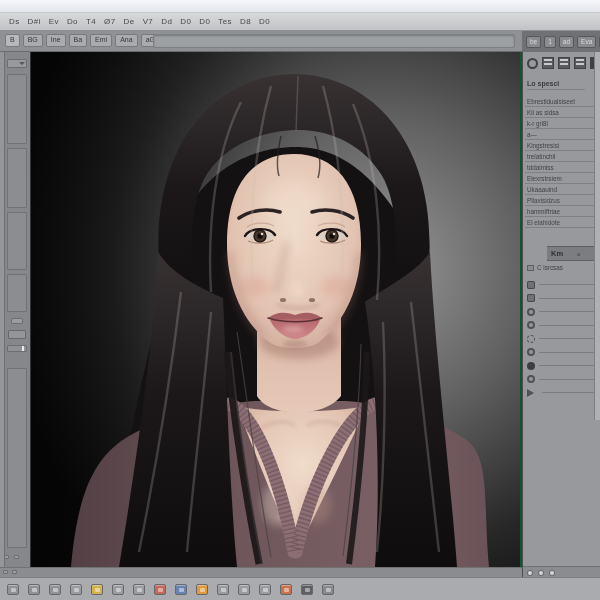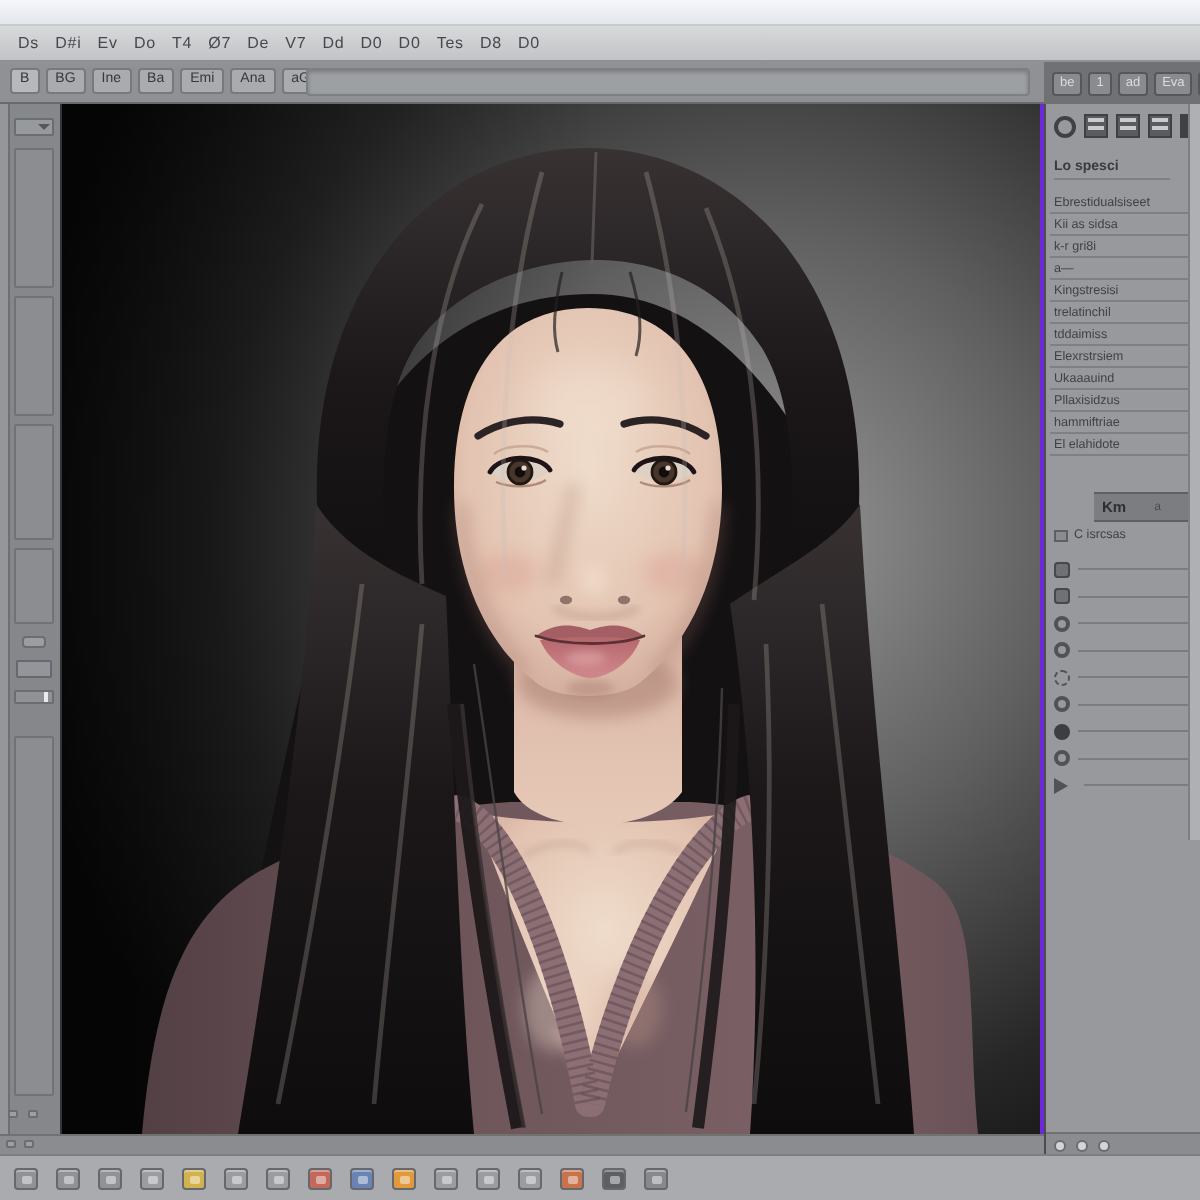--- a/index.html
+++ b/index.html
@@ -1,18 +1,18 @@
 <!DOCTYPE html>
 <html><head>
 <meta charset="utf-8">
 <style>
   html,body{margin:0;padding:0;background:#aaacaf;}
   body{width:600px;height:600px;overflow:hidden;font-family:"Liberation Sans",sans-serif;}
   *{box-sizing:border-box;}
-  #win{position:relative;width:600px;height:600px;background:#6d28d9;}
+  #win{position:relative;width:600px;height:600px;background:#14532d;}
 
   
   .titlebar{position:absolute;left:0;top:0;width:600px;height:13px;
     background:linear-gradient(#f5f7fb,#e3e6eb);border-bottom:1px solid #c6c9ce;}
   .menubar{position:absolute;left:0;top:13px;width:600px;height:18px;
     background:linear-gradient(#d7d9db,#c1c3c6);border-bottom:1px solid #8f9194;
     display:flex;align-items:center;gap:8px;padding-left:9px;}
   .menu-item{font-size:8px;color:#46484b;letter-spacing:.4px;white-space:nowrap;}
   .toolbar{position:absolute;left:0;top:31px;width:600px;height:21px;
     background:#8f9194;border-bottom:1px solid #686a6d;}

